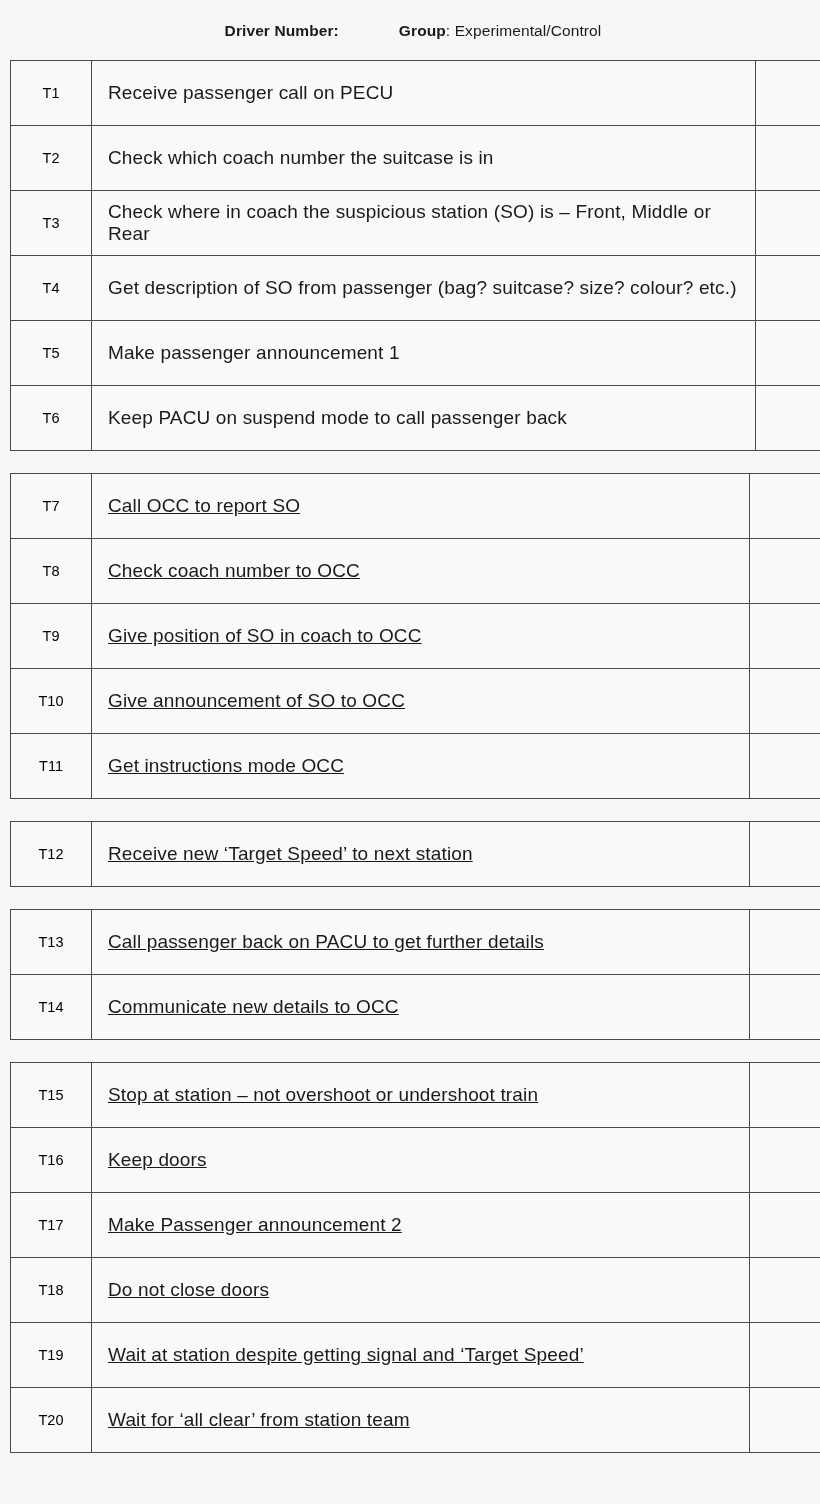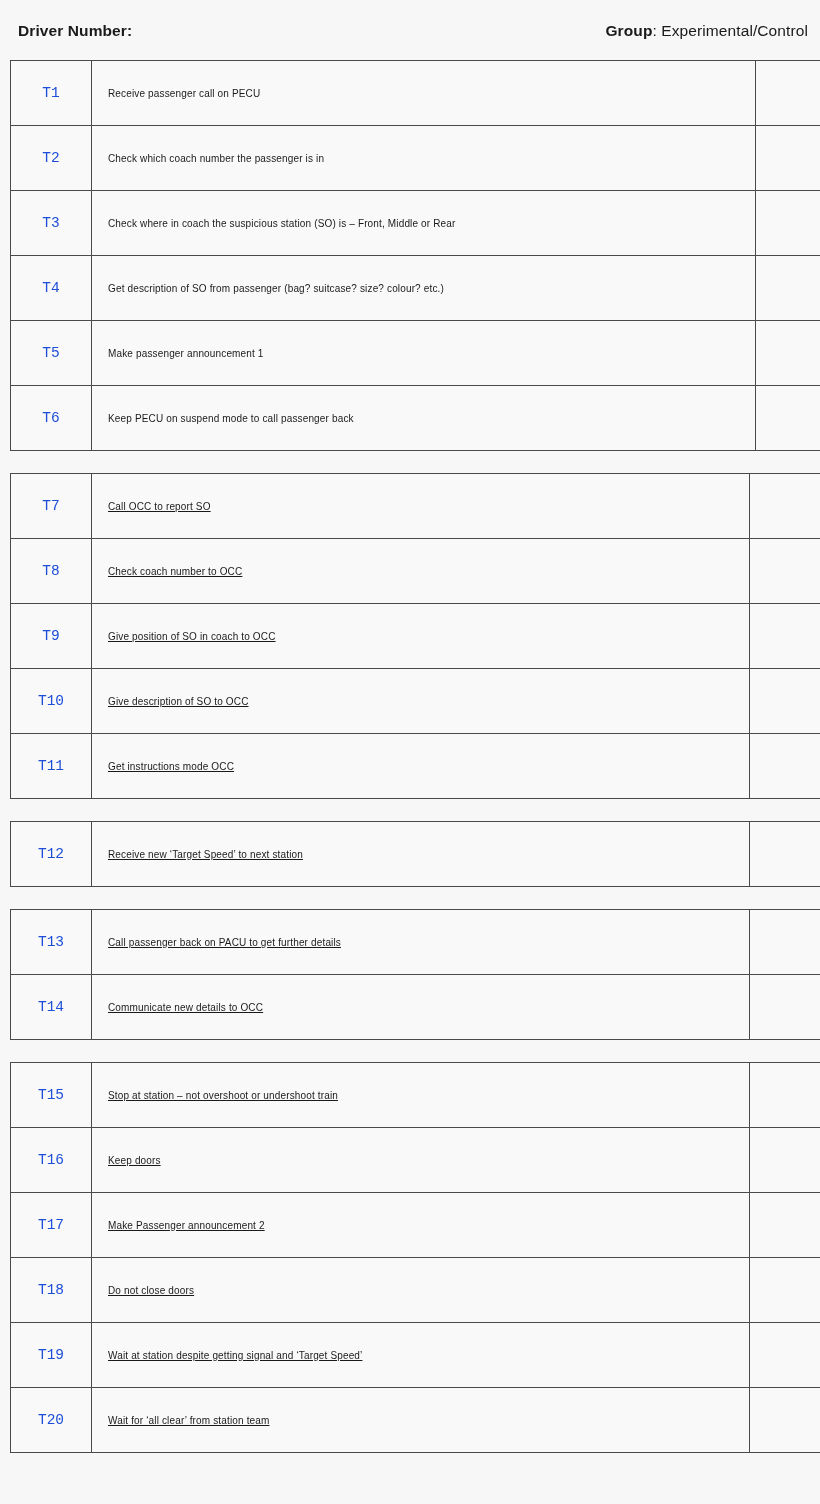--- a/index.html
+++ b/index.html
@@ -17,21 +17,21 @@
   .page {
     width: 820px;
     min-height: 1504px;
     box-sizing: border-box;
     padding: 22px 10px 20px 10px;
     background: #f7f7f7;
   }
   .header {
     display: flex;
     align-items: baseline;
-    justify-content: space-between;
+    justify-content: center;
     padding: 0 2px 0 8px;
     margin-bottom: 20px;
     gap: 12px;
   }
   .header-left {
     font-size: 15.5px;
     font-weight: bold;
     letter-spacing: 0.1px;
   }
   .header-right {
@@ -52,26 +52,25 @@
   table.task-table td {
     border: 1px solid #4a4a4a;
     height: 62px;
     vertical-align: middle;
     background: #f9f9f9;
   }
   td.code-cell {
     width: 78px;
     text-align: center;
     font-size: 14.5px;
-    color: #1d4ed8;
-    font-family: Liberation Mono, monospace;
+    color: #000000;
   }
   td.desc-cell {
     padding-left: 16px;
-    font-size: 10px;
+    font-size: 19px;
     color: #1a1a1a;
     letter-spacing: 0.15px;
   }
   td.mark-cell {
     width: 76px;
   }
   
   table.w-a td.desc-cell { width: 646px; }
   table.w-a td.mark-cell { width: 74px; }
   table.w-b td.desc-cell { width: 640px; text-decoration: underline; }
@@ -92,41 +91,41 @@
   <div id="tables-root">
       <table class="task-table w-a">
         <tbody>
           <tr>
             <td class="code-cell">T1</td>
             <td class="desc-cell">Receive passenger call on PECU</td>
             <td class="mark-cell"></td>
           </tr>
           <tr>
             <td class="code-cell">T2</td>
-            <td class="desc-cell">Check which coach number the passenger is in</td>
+            <td class="desc-cell">Check which coach number the suitcase is in</td>
             <td class="mark-cell"></td>
           </tr>
           <tr>
             <td class="code-cell">T3</td>
             <td class="desc-cell">Check where in coach the suspicious station (SO) is – Front, Middle or Rear</td>
             <td class="mark-cell"></td>
           </tr>
           <tr>
             <td class="code-cell">T4</td>
             <td class="desc-cell">Get description of SO from passenger (bag? suitcase? size? colour? etc.)</td>
             <td class="mark-cell"></td>
           </tr>
           <tr>
             <td class="code-cell">T5</td>
             <td class="desc-cell">Make passenger announcement 1</td>
             <td class="mark-cell"></td>
           </tr>
           <tr>
             <td class="code-cell">T6</td>
-            <td class="desc-cell">Keep PECU on suspend mode to call passenger back</td>
+            <td class="desc-cell">Keep PACU on suspend mode to call passenger back</td>
             <td class="mark-cell"></td>
           </tr>
         </tbody>
       </table>
       <table class="task-table w-b">
         <tbody>
           <tr>
             <td class="code-cell">T7</td>
             <td class="desc-cell">Call OCC to report SO</td>
             <td class="mark-cell"></td>
@@ -136,21 +135,21 @@
             <td class="desc-cell">Check coach number to OCC</td>
             <td class="mark-cell"></td>
           </tr>
           <tr>
             <td class="code-cell">T9</td>
             <td class="desc-cell">Give position of SO in coach to OCC</td>
             <td class="mark-cell"></td>
           </tr>
           <tr>
             <td class="code-cell">T10</td>
-            <td class="desc-cell">Give description of SO to OCC</td>
+            <td class="desc-cell">Give announcement of SO to OCC</td>
             <td class="mark-cell"></td>
           </tr>
           <tr>
             <td class="code-cell">T11</td>
             <td class="desc-cell">Get instructions mode OCC</td>
             <td class="mark-cell"></td>
           </tr>
         </tbody>
       </table>
       <table class="task-table w-b">

